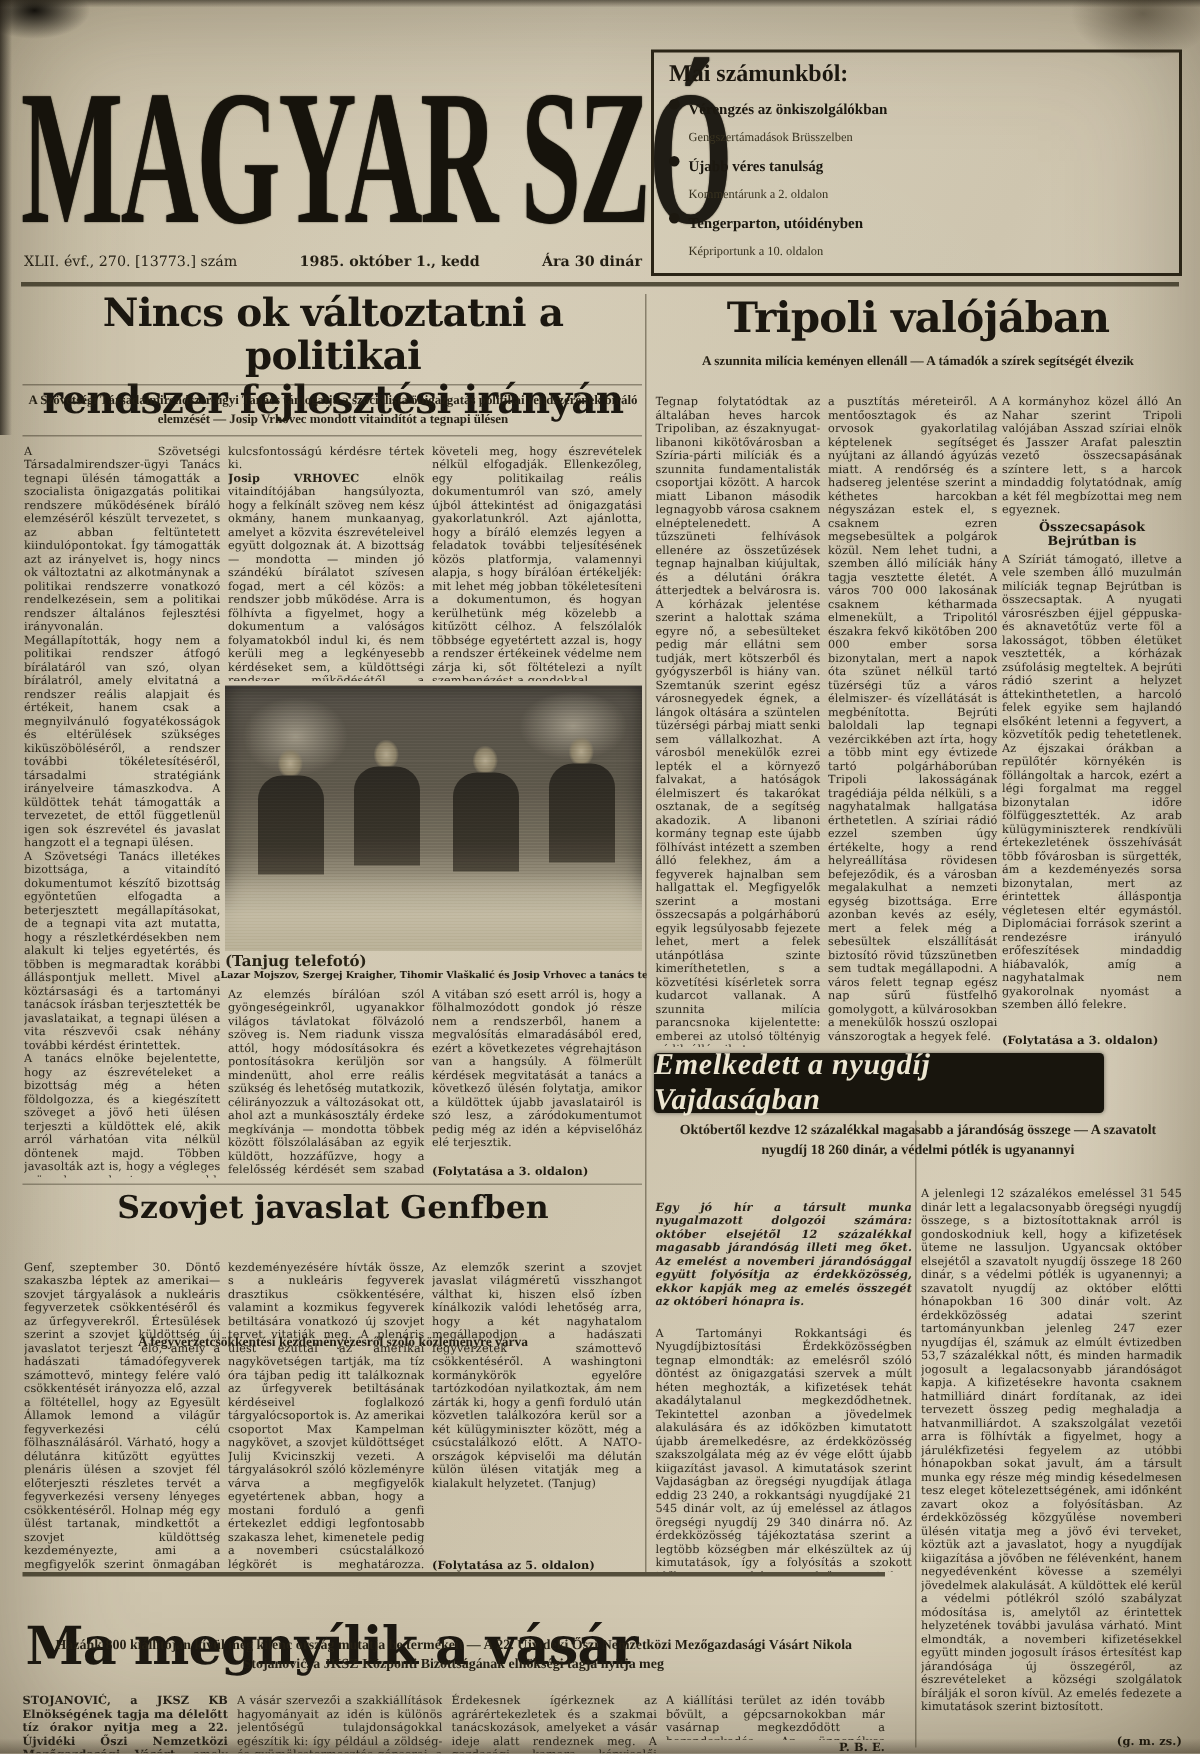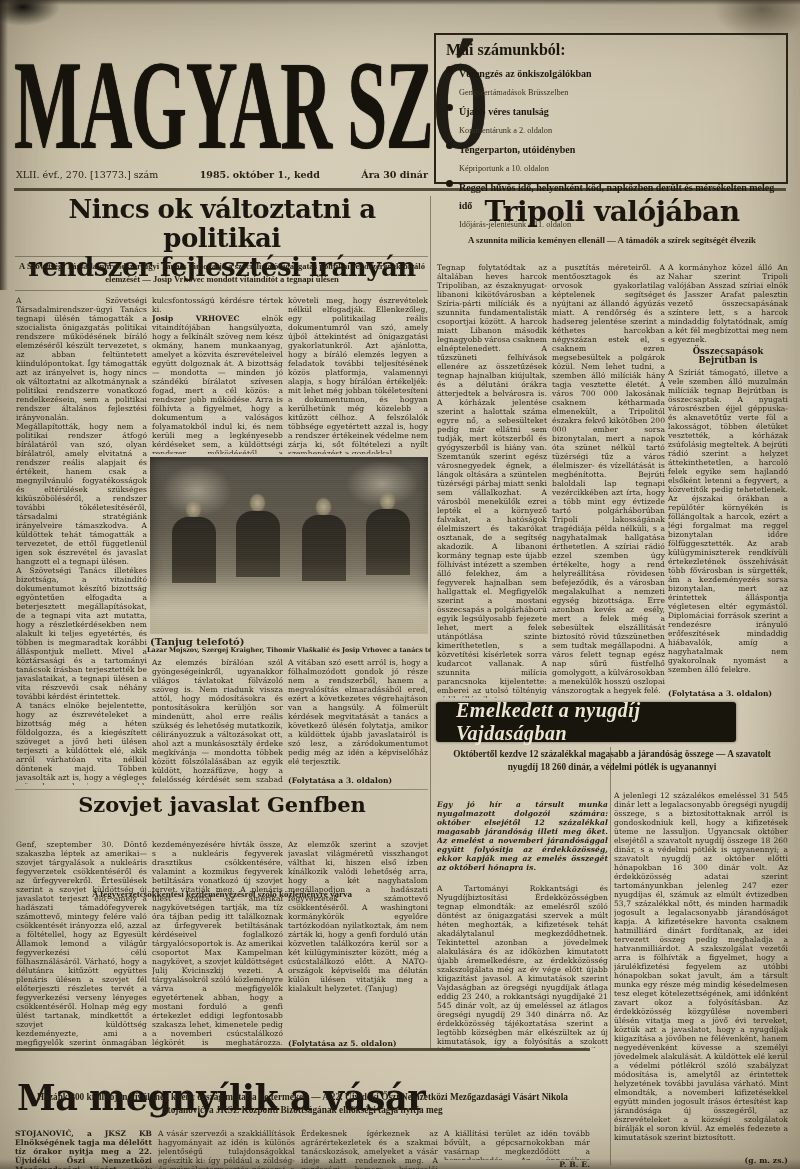--- a/index.html
+++ b/index.html
@@ -85,25 +85,20 @@
     <div class="hl-item">
       <span class="hl-bullet"></span>
       <span><span class="hl-head">Újabb véres tanulság</span><br>
       <span class="hl-sub">Kommentárunk a 2. oldalon</span></span>
     </div>
     <div class="hl-item">
       <span class="hl-bullet"></span>
       <span><span class="hl-head">Tengerparton, utóidényben</span><br>
       <span class="hl-sub">Képriportunk a 10. oldalon</span></span>
     </div>
-    <div class="hl-item">
-      <span class="hl-bullet"></span>
-      <span><span class="hl-head">Reggel hűvös idő, helyenként köd, napközben derült és mérsékelten meleg idő</span><br>
-      <span class="hl-sub">Időjárás-jelentésünk a 11. oldalon</span></span>
-    </div>
   </div>
 
   <div class="abs vrule" style="left:430px;top:196px;width:1px;height:852px;"></div>
   <div class="abs vrule" style="left:610px;top:747px;width:1px;height:418px;"></div>
 
   <div class="abs headline" style="left:15px;top:195px;width:414px;font-size:26px;line-height:29px;letter-spacing:-.5px;">Nincs ok változtatni a politikai
 rendszer fejlesztési irányán</div>
   <div class="abs rule" style="left:15px;top:256px;width:413px;height:1px;opacity:.45;"></div>
   <div class="abs subtitle sans" style="left:17px;top:260px;width:410px;height:27px;font-size:8.6px;line-height:13px;overflow:hidden;">A Szövetségi Társadalmirendszer-ügyi Tanács támogatja a szocialista önigazgatás politikai rendszerének bíráló elemzését — Josip Vrhovec mondott vitaindítót a tegnapi ülésen</div>
   <div class="abs rule" style="left:15px;top:290px;width:413px;height:1px;opacity:.45;"></div>
@@ -167,21 +162,21 @@
 
   <div class="abs body-text" style="left:437px;top:263px;width:110px;height:435px;">Tegnap folytatódtak az általában heves harcok Tripoliban, az északnyugat-libanoni kikötővárosban a Szíria-párti milíciák és a szunnita fundamentalisták csoportjai között. A harcok miatt Libanon második legnagyobb városa csaknem elnéptelenedett. A tűzszüneti felhívások ellenére az összetűzések tegnap hajnalban kiújultak, és a délutáni órákra átterjedtek a belvárosra is. A kórházak jelentése szerint a halottak száma egyre nő, a sebesülteket pedig már ellátni sem tudják, mert kötszerből és gyógyszerből is hiány van. Szemtanúk szerint egész városnegyedek égnek, a lángok oltására a szüntelen tüzérségi párbaj miatt senki sem vállalkozhat. A városból menekülők ezrei lepték el a környező falvakat, a hatóságok élelmiszert és takarókat osztanak, de a segítség akadozik. A libanoni kormány tegnap este újabb fölhívást intézett a szemben álló felekhez, ám a fegyverek hajnalban sem hallgattak el. Megfigyelők szerint a mostani összecsapás a polgárháború egyik legsúlyosabb fejezete lehet, mert a felek utánpótlása szinte kimeríthetetlen, s a közvetítési kísérletek sorra kudarcot vallanak. A szunnita milícia parancsnoka kijelentette: emberei az utolsó töltényig védik állásaikat.</div>
   <div class="abs body-text" style="left:552px;top:263px;width:113px;height:435px;">a pusztítás méreteiről. A mentőosztagok és az orvosok gyakorlatilag képtelenek segítséget nyújtani az állandó ágyúzás miatt. A rendőrség és a hadsereg jelentése szerint a kéthetes harcokban négyszázan estek el, s csaknem ezren megsebesültek a polgárok közül. Nem lehet tudni, a szemben álló milíciák hány tagja vesztette életét. A város 700 000 lakosának csaknem kétharmada elmenekült, a Tripolitól északra fekvő kikötőben 200 000 ember sorsa bizonytalan, mert a napok óta szünet nélkül tartó tüzérségi tűz a város élelmiszer- és vízellátását is megbénította. Bejrúti baloldali lap tegnapi vezércikkében azt írta, hogy a több mint egy évtizede tartó polgárháborúban Tripoli lakosságának tragédiája példa nélküli, s a nagyhatalmak hallgatása érthetetlen. A szíriai rádió ezzel szemben úgy értékelte, hogy a rend helyreállítása rövidesen befejeződik, és a városban megalakulhat a nemzeti egység bizottsága. Erre azonban kevés az esély, mert a felek még a sebesültek elszállítását biztosító rövid tűzszünetben sem tudtak megállapodni. A város felett tegnap egész nap sűrű füstfelhő gomolygott, a külvárosokban a menekülők hosszú oszlopai vánszorogtak a hegyek felé.</div>
   <div class="abs body-text flexcol" style="left:668px;top:263px;width:120px;height:435px;">
     <div>A kormányhoz közel álló An Nahar szerint Tripoli valójában Asszad szíriai elnök és Jasszer Arafat palesztin vezető összecsapásának színtere lett, s a harcok mindaddig folytatódnak, amíg a két fél megbízottai meg nem egyeznek.</div>
     <div class="subhead">Összecsapások Bejrútban is</div>
     <div class="fill">A Szíriát támogató, illetve a vele szemben álló muzulmán milíciák tegnap Bejrútban is összecsaptak. A nyugati városrészben éjjel géppuska- és aknavetőtűz verte föl a lakosságot, többen életüket vesztették, a kórházak zsúfolásig megteltek. A bejrúti rádió szerint a helyzet áttekinthetetlen, a harcoló felek egyike sem hajlandó elsőként letenni a fegyvert, a közvetítők pedig tehetetlenek. Az éjszakai órákban a repülőtér környékén is föllángoltak a harcok, ezért a légi forgalmat ma reggel bizonytalan időre fölfüggesztették. Az arab külügyminiszterek rendkívüli értekezletének összehívását több fővárosban is sürgették, ám a kezdeményezés sorsa bizonytalan, mert az érintettek álláspontja végletesen eltér egymástól. Diplomáciai források szerint a rendezésre irányuló erőfeszítések mindaddig hiábavalók, amíg a nagyhatalmak nem gyakorolnak nyomást a szemben álló felekre.</div>
     <div class="cont">(Folytatása a 3. oldalon)</div>
   </div>
 
-  <div class="abs banner sans" style="left:436px;top:702px;width:300px;height:40px;padding-left:20px;">
+  <div class="abs banner sans" style="left:436px;top:702px;width:300px;height:40px;">
     <span>Emelkedett a nyugdíj Vajdaságban</span>
   </div>
   <div class="abs subtitle sans" style="left:438px;top:748px;width:348px;height:39px;font-size:9.3px;line-height:12.5px;overflow:hidden;">Októbertől kezdve 12 százalékkal magasabb a járandóság összege — A szavatolt nyugdíj 18 260 dinár, a védelmi pótlék is ugyanannyi</div>
 
   <div class="abs body-text" style="left:437px;top:791px;width:171px;height:257px;">
     <div class="bold" style="font-style:italic;margin-bottom:3px;">Egy jó hír a társult munka nyugalmazott dolgozói számára: október elsejétől 12 százalékkal magasabb járandóság illeti meg őket. Az emelést a novemberi járandósággal együtt folyósítja az érdekközösség, ekkor kapják meg az emelés összegét az októberi hónapra is.</div>
     <div>A Tartományi Rokkantsági és Nyugdíjbiztosítási Érdekközösségben tegnap elmondták: az emelésről szóló döntést az önigazgatási szervek a múlt héten meghozták, a kifizetések tehát akadálytalanul megkezdődhetnek. Tekintettel azonban a jövedelmek alakulására és az időközben kimutatott újabb áremelkedésre, az érdekközösség szakszolgálata még az év vége előtt újabb kiigazítást javasol. A kimutatások szerint Vajdaságban az öregségi nyugdíjak átlaga eddig 23 240, a rokkantsági nyugdíjaké 21 545 dinár volt, az új emeléssel az átlagos öregségi nyugdíj 29 340 dinárra nő. Az érdekközösség tájékoztatása szerint a legtöbb községben már elkészültek az új kimutatások, így a folyósítás a szokott időben, a hónap első napjaiban megtörténik.</div>
   </div>
   <div class="abs body-text flexcol" style="left:614px;top:791px;width:174px;height:374px;">
     <div class="fill">A jelenlegi 12 százalékos emeléssel 31 545 dinár lett a legalacsonyabb öregségi nyugdíj összege, s a biztosítottaknak arról is gondoskodniuk kell, hogy a kifizetések üteme ne lassuljon. Ugyancsak október elsejétől a szavatolt nyugdíj összege 18 260 dinár, s a védelmi pótlék is ugyanennyi; a szavatolt nyugdíj az október előtti hónapokban 16 300 dinár volt. Az érdekközösség adatai szerint tartományunkban jelenleg 247 ezer nyugdíjas él, számuk az elmúlt évtizedben 53,7 százalékkal nőtt, és minden harmadik jogosult a legalacsonyabb járandóságot kapja. A kifizetésekre havonta csaknem hatmilliárd dinárt fordítanak, az idei tervezett összeg pedig meghaladja a hatvanmilliárdot. A szakszolgálat vezetői arra is fölhívták a figyelmet, hogy a járulékfizetési fegyelem az utóbbi hónapokban sokat javult, ám a társult munka egy része még mindig késedelmesen tesz eleget kötelezettségének, ami időnként zavart okoz a folyósításban. Az érdekközösség közgyűlése novemberi ülésén vitatja meg a jövő évi terveket, köztük azt a javaslatot, hogy a nyugdíjak kiigazítása a jövőben ne félévenként, hanem negyedévenként kövesse a személyi jövedelmek alakulását. A küldöttek elé kerül a védelmi pótlékról szóló szabályzat módosítása is, amelytől az érintettek helyzetének további javulása várható. Mint elmondták, a novemberi kifizetésekkel együtt minden jogosult írásos értesítést kap járandósága új összegéről, az észrevételeket a községi szolgálatok bírálják el soron kívül. Az emelés fedezete a kimutatások szerint biztosított.</div>

